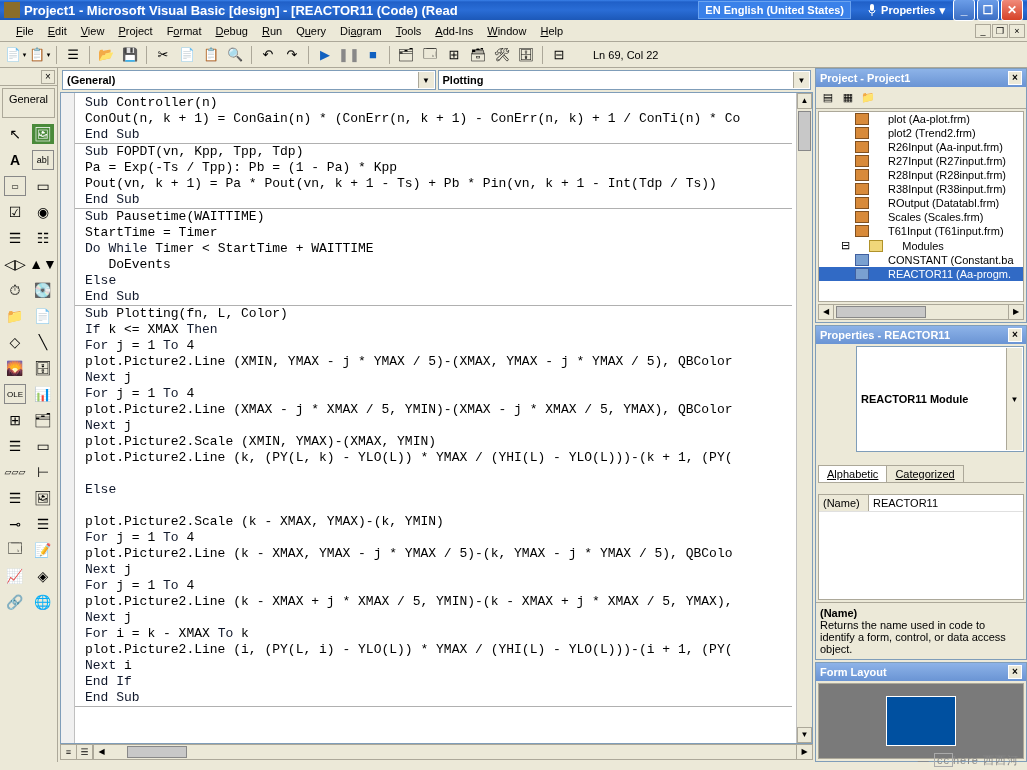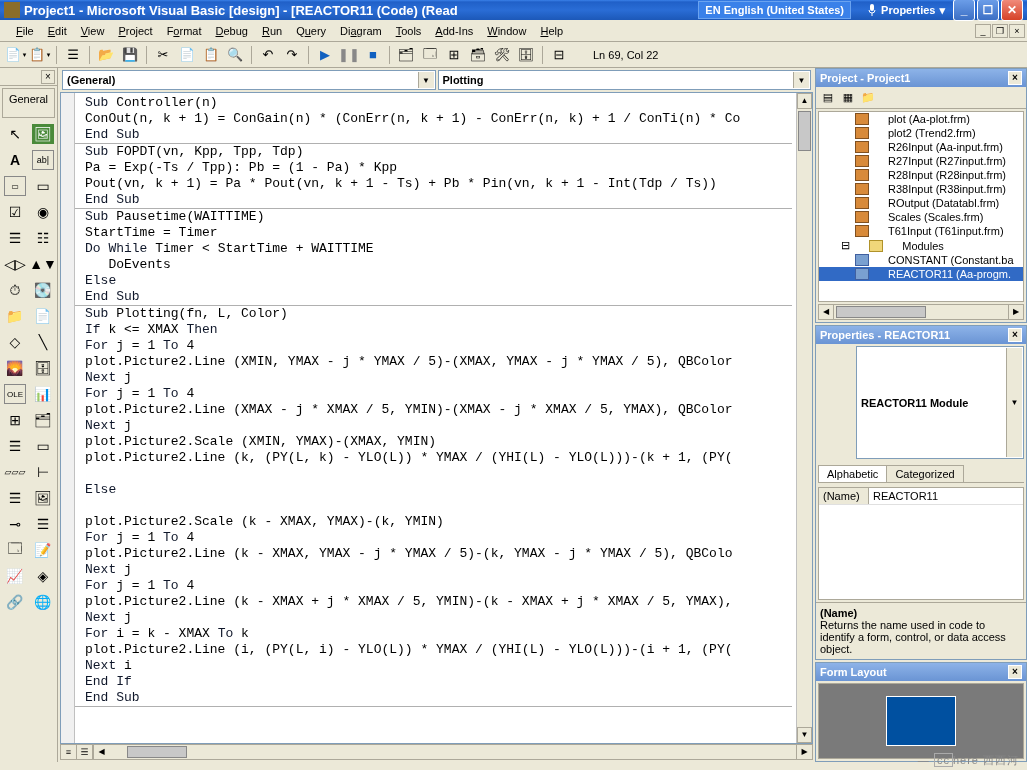--- a/index.html
+++ b/index.html
@@ -70,21 +70,21 @@
 .tree .ficon { width: 14px; height: 12px; display: inline-block; }
 .fi-form { background: #d88a3a; border: 1px solid #805020; }
 .fi-folder { background: #f0d77a; border: 1px solid #b0922a; }
 .fi-mod { background: #7aa0d0; border: 1px solid #4060a0; }
 .tree-hsb { height: 16px; display: flex; margin: 0 2px 2px 2px; }
 .tree-hsb .arr { width: 16px; background: #ece9d8; border: 1px solid #aca899; text-align: center; font-size: 8px; line-height: 14px; }
 .tree-hsb .track { flex: 1; background: #ece9d8; border-top: 1px solid #aca899; border-bottom: 1px solid #aca899; position: relative; }
 .tree-hsb .thumb { position: absolute; left: 2px; top: 1px; bottom: 1px; width: 90px; background: #c8c8c8; border: 1px solid #888; }
 
 .props .combo-small { margin: 2px; }
-.tabs { display: flex; border-bottom: 1px solid #aca899; margin: 4px 2px; }
+.tabs { display: flex; border-bottom: 1px solid #aca899; margin: 11px 2px; text-decoration: underline; }
 .tab { padding: 2px 8px; border: 1px solid #aca899; border-bottom: none; background: #ece9d8; font-size: 11px; margin-right: -1px; }
 .tab.active { background: #fff; }
 .propgrid { flex: 1; background: #fff; margin: 0 2px 2px 2px; border: 1px solid #aca899; }
 .proprow { display: flex; border-bottom: 1px solid #e0e0e0; font-size: 11px; }
 .proprow .pname { width: 50px; padding: 2px 4px; background: #ece9d8; border-right: 1px solid #aca899; }
 .proprow .pval { flex: 1; padding: 2px 4px; }
 .propdesc { border-top: 1px solid #aca899; padding: 4px; font-size: 11px; }
 .propdesc b { display: block; }
 
 .formlayout .fl-body { flex: 1; background: #7a7a7a; margin: 2px; border: 1px solid #aca899; display: flex; align-items: center; justify-content: center; min-height: 60px; }

